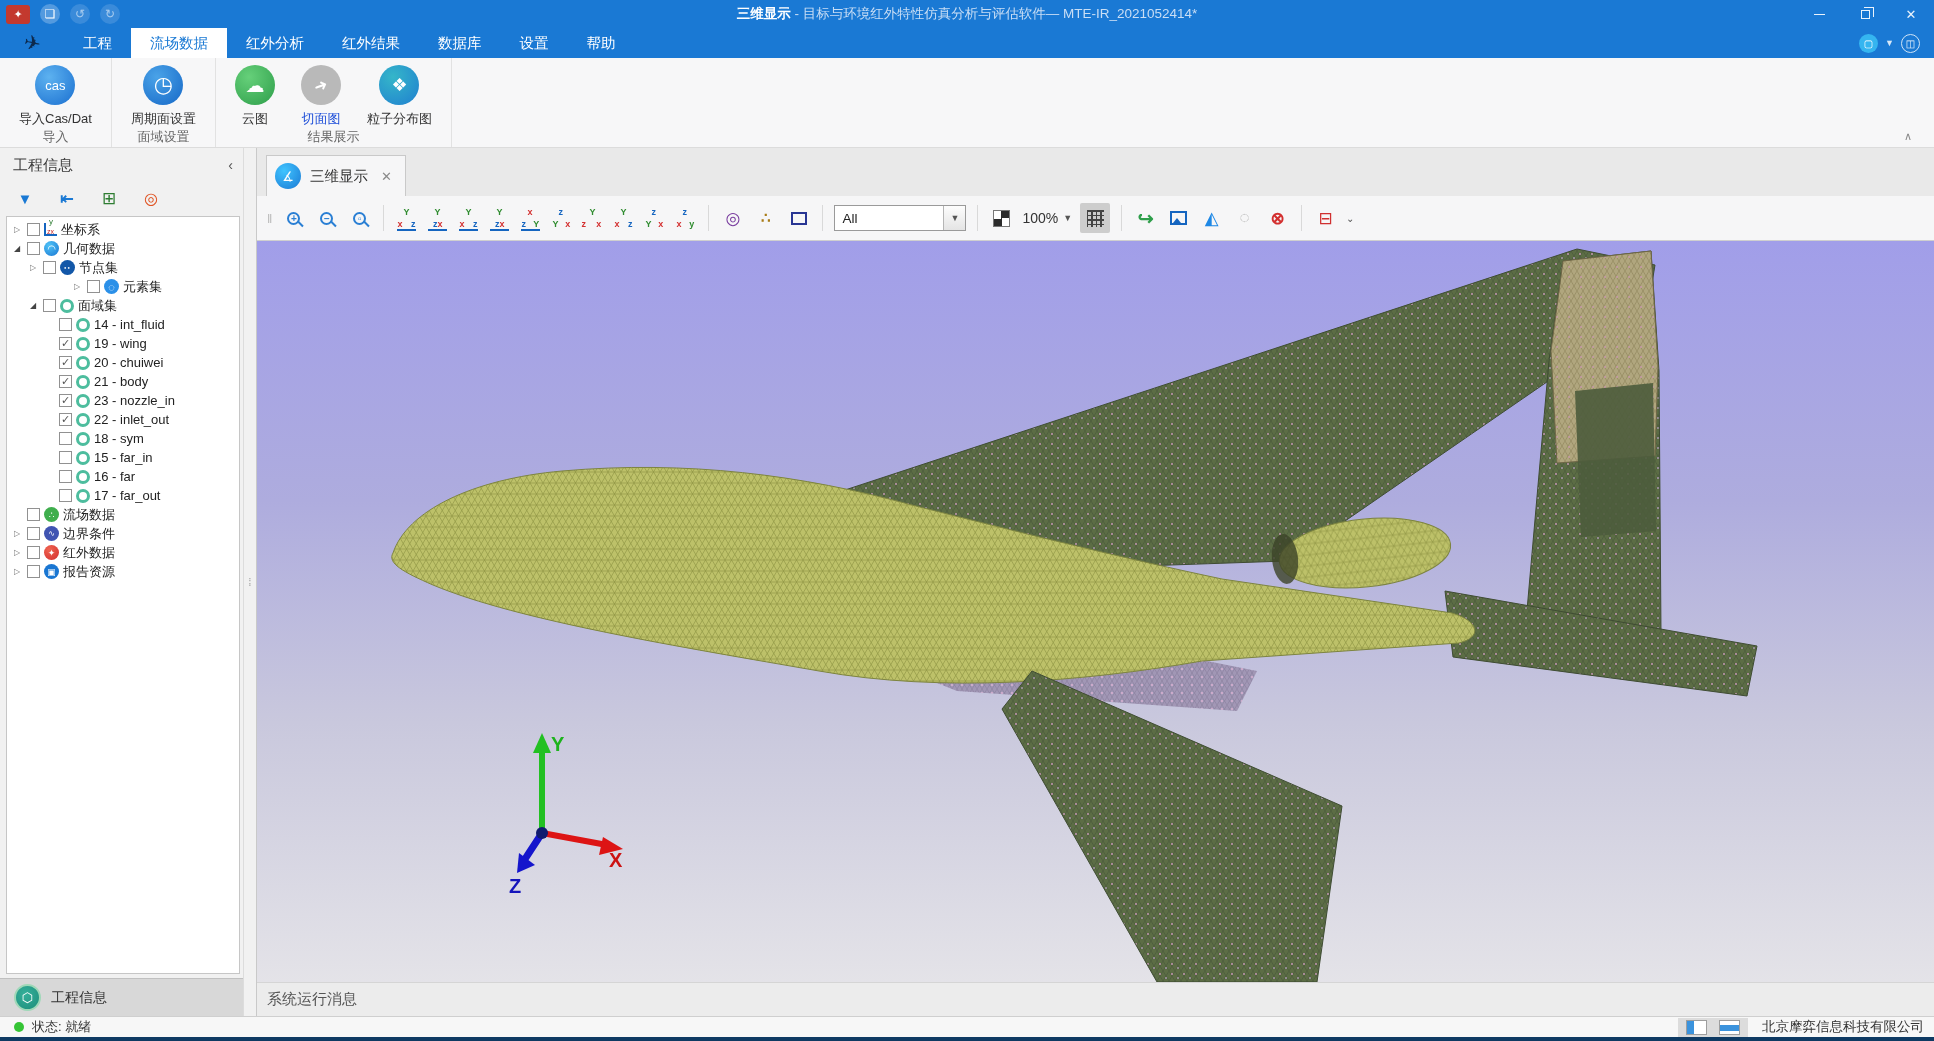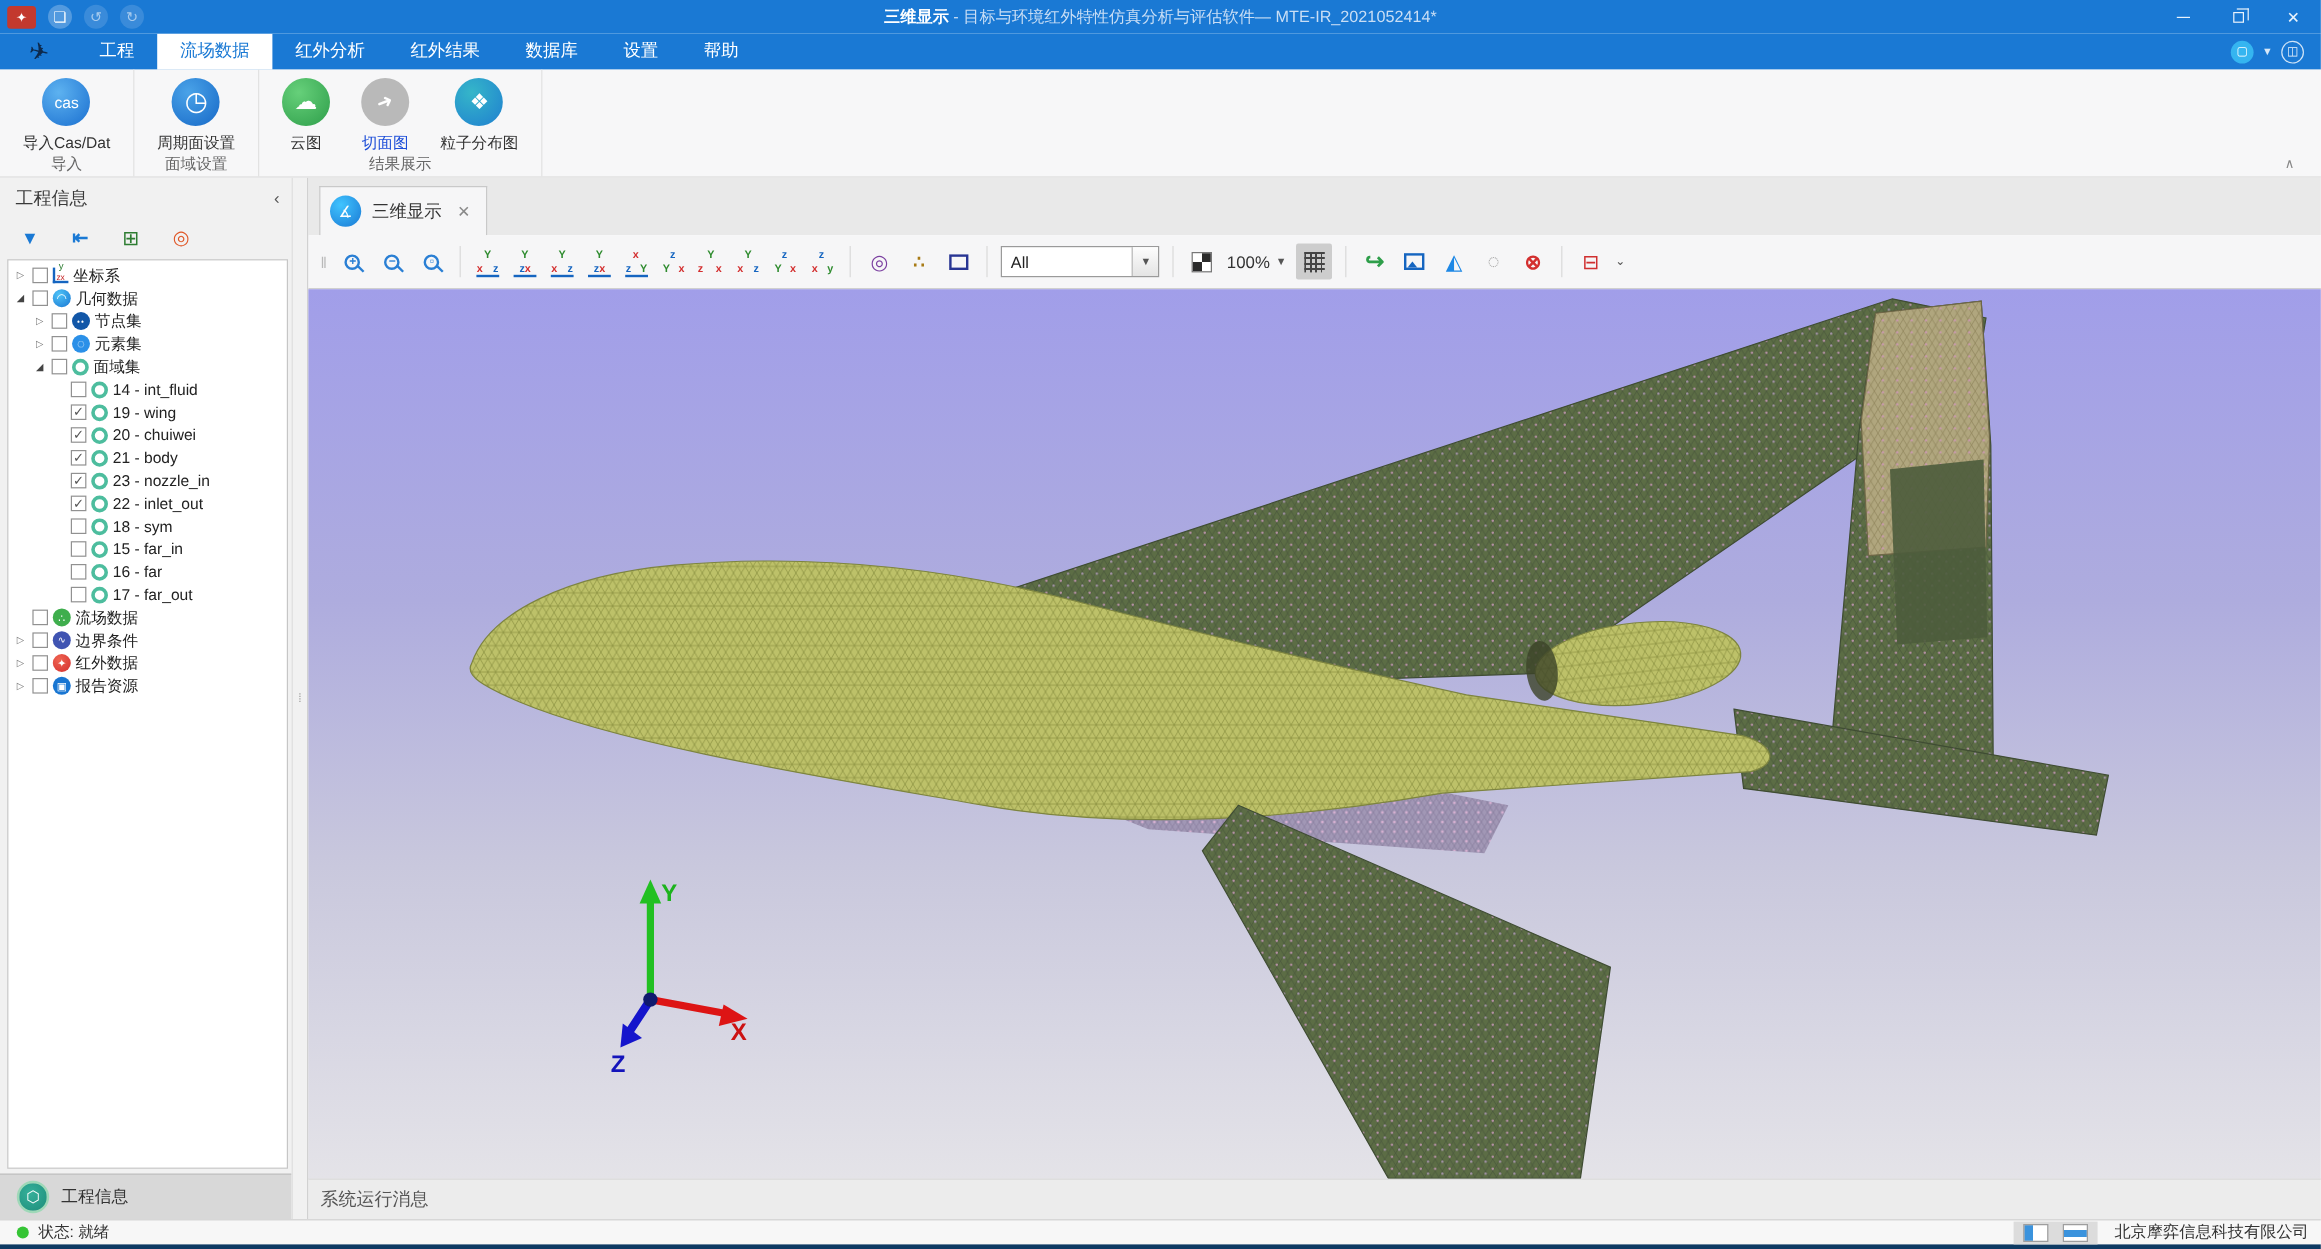--- a/index.html
+++ b/index.html
@@ -283,21 +283,21 @@
             <span class="tlabel">几何数据</span>
           </div>
 
           <div class="trow" data-expander="collapsed" data-checked="false" style="padding-left: 20px;">
             <span class="exp"></span>
             <span class="cb"></span>
             <span class="ticon nodeset"></span>
             <span class="tlabel">节点集</span>
           </div>
 
-          <div class="trow" data-expander="collapsed" data-checked="false" style="padding-left: 20px;">
+          <div class="trow" data-expander="collapsed" data-checked="false" style="padding-left: 20px; margin-left: 44px;">
             <span class="exp"></span>
             <span class="cb"></span>
             <span class="ticon elementset"></span>
             <span class="tlabel">元素集</span>
           </div>
 
           <div class="trow" data-expander="expanded" data-checked="false" style="padding-left: 20px;">
             <span class="exp"></span>
             <span class="cb"></span>
             <span class="ticon faceset"></span>

